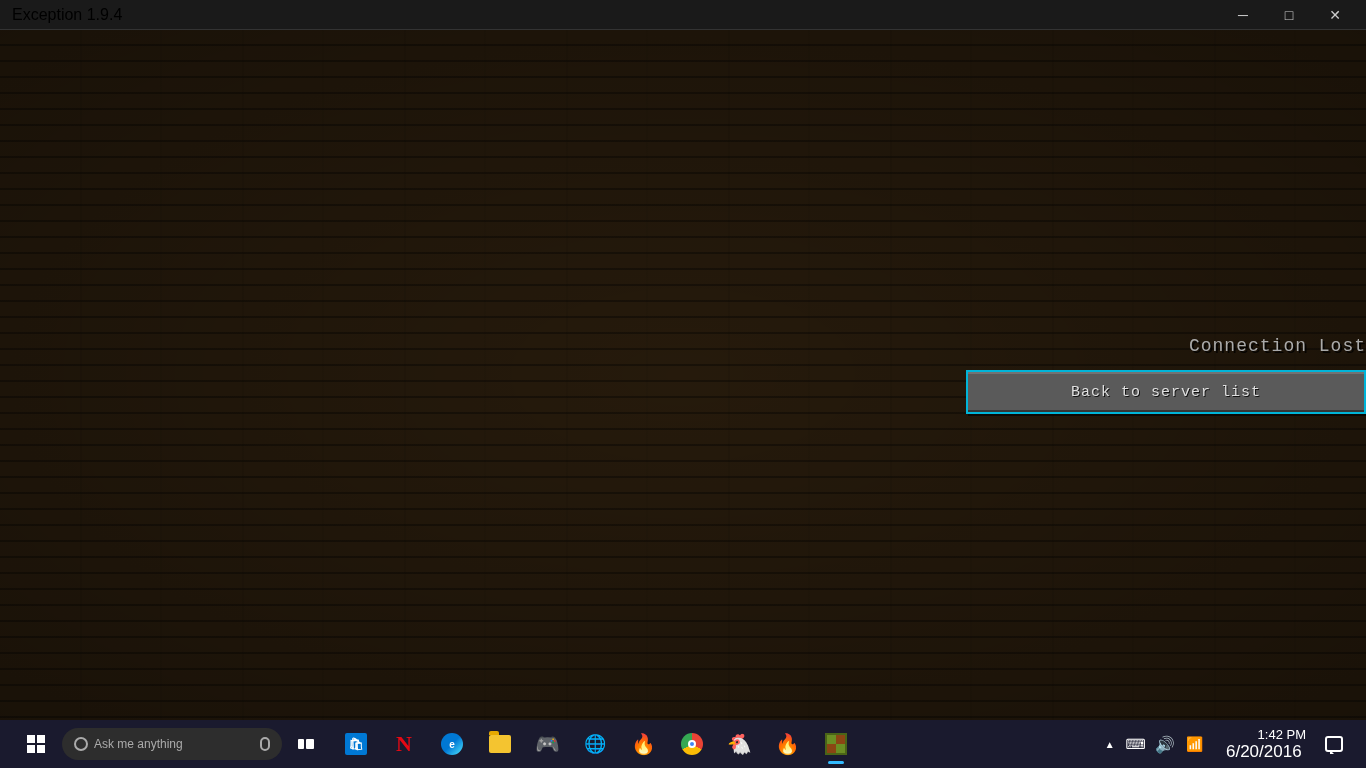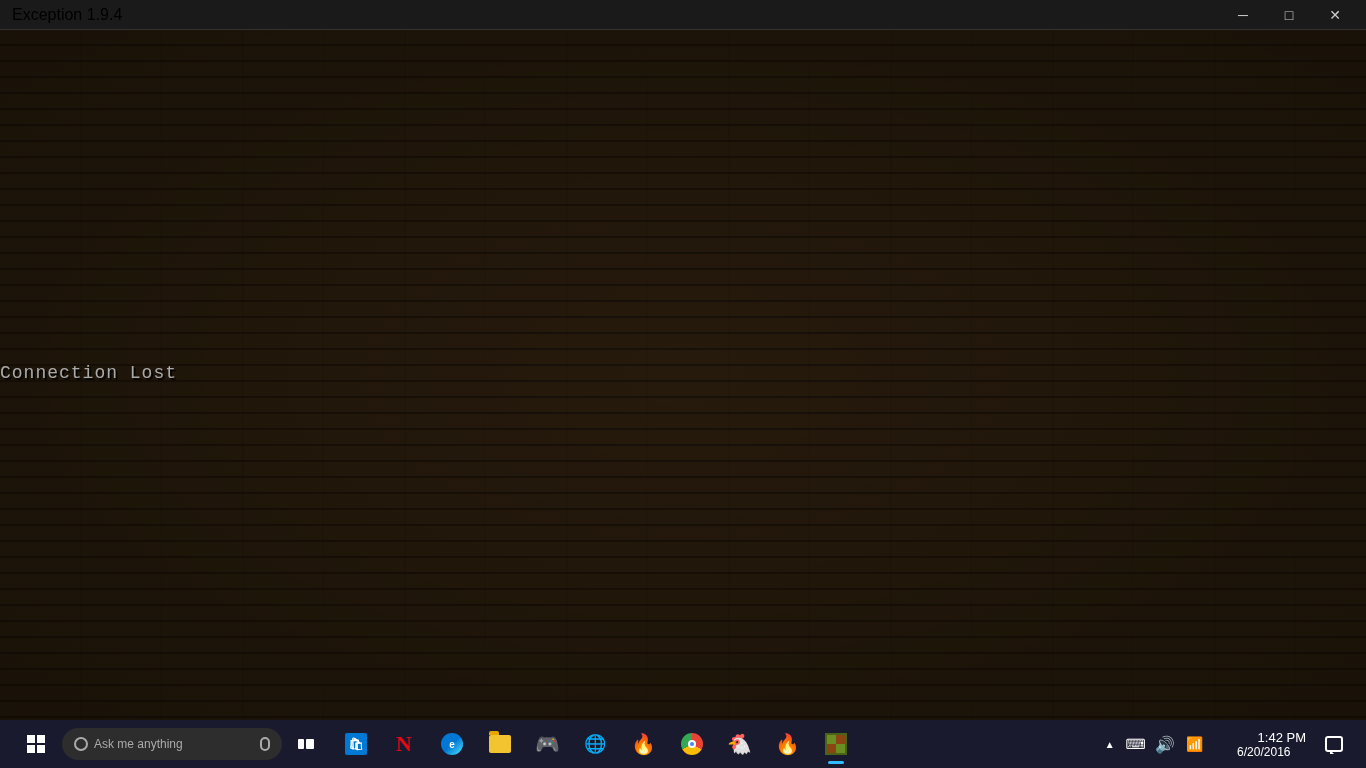--- a/index.html
+++ b/index.html
@@ -95,21 +95,21 @@
       inset: 0;
       background: radial-gradient(ellipse at center, rgba(0,0,0,0.1) 0%, rgba(0,0,0,0.4) 100%);
     }
 
     
     #content {
       position: absolute;
       inset: 0;
       display: flex;
       flex-direction: column;
-      align-items: flex-start;
+      align-items: flex-end;
       justify-content: center;
       gap: 10px;
       z-index: 10;
     }
 
     #connection-lost-title {
       color: #aaaaaa;
       font-size: 18px;
       font-family: 'Courier New', monospace;
       letter-spacing: 1px;
@@ -291,21 +291,21 @@
 
     #clock-time {
       color: white;
       font-size: 13px;
       font-family: 'Segoe UI', sans-serif;
       margin-left: 36px;
     }
 
     #clock-date {
       color: white;
-      font-size: 12px;
+      font-size: 17px;
       font-family: 'Segoe UI', sans-serif;
     }
 
     #notification-btn {
       width: 32px;
       height: 44px;
       display: flex;
       align-items: center;
       justify-content: center;
       cursor: pointer;
@@ -460,20 +460,21 @@
     <button class="titlebar-btn">□</button>
     <button class="titlebar-btn" id="close-btn">✕</button>
   </div>
 </div>
 
 <div id="game-area">
   <div id="game-bg"></div>
 
   <div id="content">
     <div id="connection-lost-title">Connection Lost</div>
+    <button id="back-button">Back to server list</button>
   </div>
 </div>
 
 <div id="taskbar">
 
   <button id="start-btn">
     <div id="start-icon">
       <div class="win-square"></div>
       <div class="win-square"></div>
       <div class="win-square"></div>

